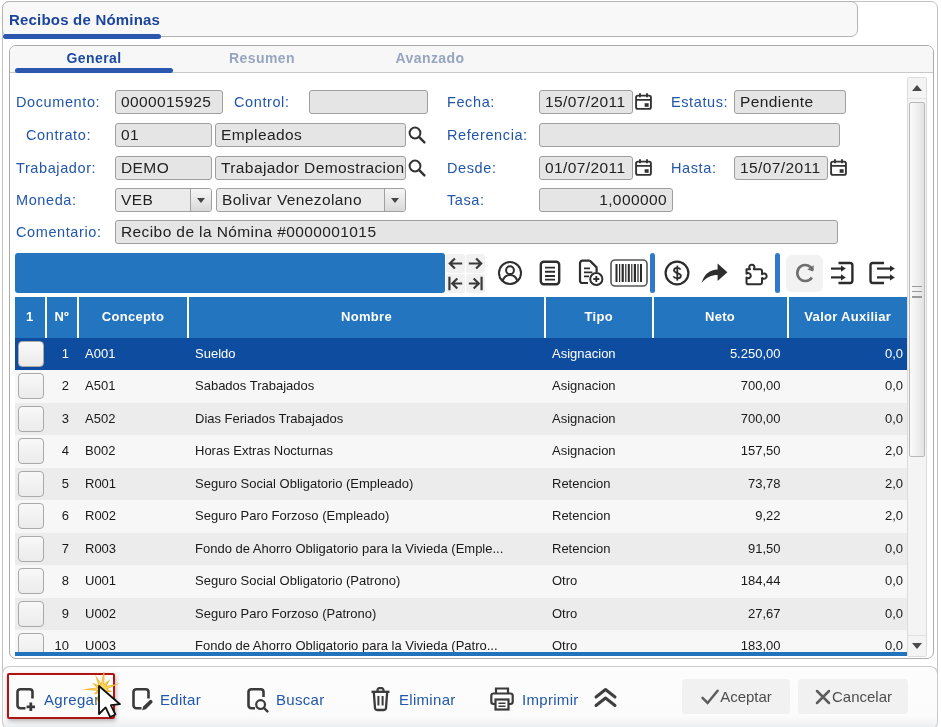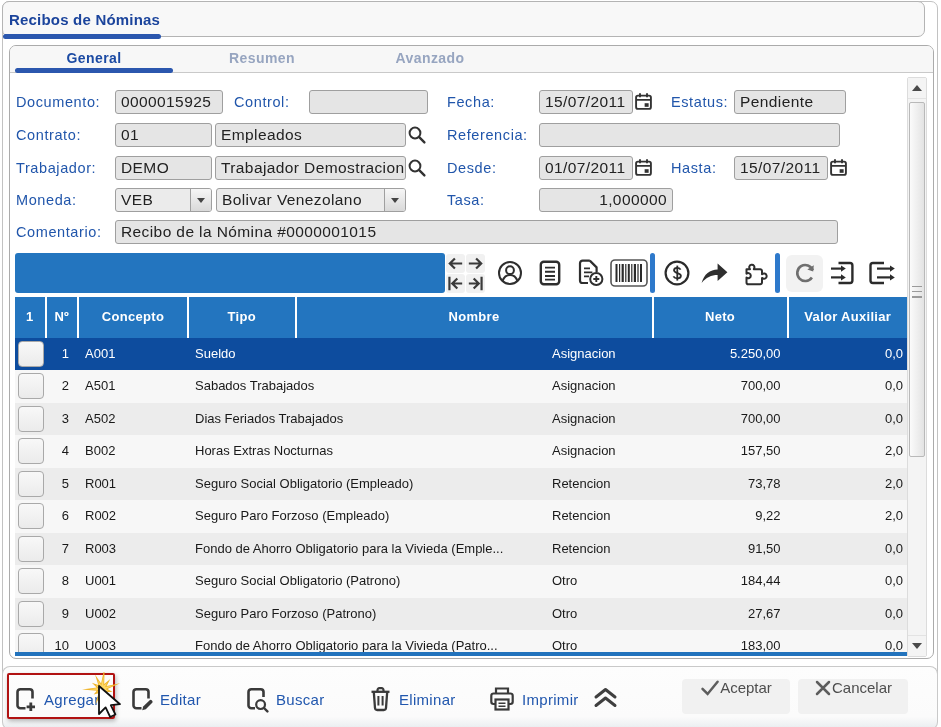--- a/index.html
+++ b/index.html
@@ -3,21 +3,21 @@
 <meta charset="utf-8">
 <style>
   * { margin:0; padding:0; box-sizing:border-box; }
   html,body { background:#fff; }
   body { font-family:"Liberation Sans", sans-serif; }
   .stage { position:relative; width:941px; height:727px; background:#fff; overflow:hidden; }
 
   
   .dialog-frame { position:absolute; left:2px; top:1px; width:936px; height:722px;
     border:1px solid #c2c2c2; border-radius:7px; }
-  .titlebar { position:absolute; left:2px; top:1px; width:923px; height:36px;
+  .titlebar { position:absolute; left:2px; top:1px; width:856px; height:36px;
     background:#f8f8f8; border:1px solid #b4b4b4; border-radius:7px; }
   .titlebar .title { position:absolute; left:6px; top:9px; font-size:15px; font-weight:bold; color:#1b449c; letter-spacing:0.2px; }
   .title-underline { position:absolute; left:3px; top:34px; width:158px; height:4.5px;
     background:#2b57ae; border-radius:3px; z-index:3; }
 
   
   .panel { position:absolute; left:9px; top:45px; width:925px; height:614px;
     background:#fff; border:1px solid #ababab; border-radius:7px; overflow:hidden; }
 
   .tabstrip { position:absolute; left:0; top:0; width:100%; height:27px;
@@ -93,21 +93,21 @@
   
   .footer { position:absolute; left:2px; top:666px; width:936px; height:64px;
     background:linear-gradient(180deg,#fdfdfd 0%,#fbfbfb 80%,#eef1f3 94%,#e7eaed 100%);
     border:1px solid #c9c9c9; border-bottom-color:#a9a9a9; border-radius:8px; }
   .f-act { position:absolute; top:17px; height:30px; display:flex; align-items:center; gap:7px; }
   .f-act .lbl { font-size:15px; letter-spacing:0.3px; color:#2157ae; white-space:nowrap; }
   .red-box { position:absolute; left:4px; top:6px; width:108px; height:46px;
     border:2.5px solid #b11212; border-radius:2px; box-shadow:1px 2px 4px rgba(0,0,0,0.28); z-index:4; }
   .cursor-click { position:absolute; left:78px; top:5px; z-index:6; line-height:0; }
   .f-btn { position:absolute; top:12px; height:35px; background:#f1f1f1; border:none; border-radius:4px;
-    display:flex; justify-content:center; font-family:inherit; }
+    display:flex; align-items:center; justify-content:center; font-family:inherit; }
   .f-btn .lbl { font-size:15px; color:#4e4e4e; }
   .chevs { position:absolute; left:589px; top:19px; line-height:0; }
 </style>
 </head>
 <body>
 
 <div class="stage">
 
   <div class="dialog-frame"></div>
 
@@ -142,21 +142,21 @@
           <rect x="2.2" y="3.8" width="15.6" height="14" rx="2" fill="none" stroke="#333" stroke-width="2"></rect>
           <line x1="2.2" y1="8.2" x2="17.8" y2="8.2" stroke="#333" stroke-width="1.8"></line>
           <line x1="6.3" y1="1.2" x2="6.3" y2="5.6" stroke="#333" stroke-width="2"></line>
           <line x1="13.7" y1="1.2" x2="13.7" y2="5.6" stroke="#333" stroke-width="2"></line>
           <rect x="11.2" y="11.8" width="4.2" height="3.8" fill="#333"></rect>
         </svg>
     </span>
     <div class="flabel" style="left:661px; top:44px">Estatus:</div>
     <div class="finput" style="left:724px; top:44px; width:112px">Pendiente</div>
 
-    <div class="flabel" style="left:6px; top:77px">Contrato:</div>
+    <div class="flabel" style="left:16px; top:77px">Contrato:</div>
     <div class="finput" style="left:105px; top:77px; width:97px">01</div>
     <div class="finput" style="left:205px; top:77px; width:191px">Empleados</div>
     <span class="icon-abs" style="left:397px; top:79px">
       <svg width="20" height="20" viewBox="0 0 20 20">
           <circle cx="8" cy="8" r="5.4" fill="none" stroke="#333" stroke-width="2"></circle>
           <line x1="12.2" y1="12.2" x2="17.4" y2="17.4" stroke="#333" stroke-width="2.4" stroke-linecap="round"></line>
         </svg>
     </span>
     <div class="flabel" style="left:437px; top:77px">Referencia:</div>
     <div class="finput" style="left:529px; top:77px; width:301px"></div>
@@ -311,22 +311,22 @@
           <path d="M9 16.4 h13" stroke="#2b2b2b" stroke-width="2.2"></path>
           <path d="M22 13.2 L26.8 16.4 L22 19.6 Z" fill="#2b2b2b"></path>
         </svg>
     </span>
 
     <div class="grid">
       <div class="grid-head">
         <div class="hc hc1">1</div>
         <div class="hc hc2">Nº</div>
         <div class="hc hc3">Concepto</div>
+        <div class="hc hc4">Nombre</div>
         <div class="hc hc5">Tipo</div>
-        <div class="hc hc4">Nombre</div>
         <div class="hc hc6">Neto</div>
         <div class="hc hc7">Valor Auxiliar</div>
       </div>
       <div class="grid-body">
 
           <div class="row r-odd selected">
             <div class="bc bc1">
               <span class="rowcheck"></span>
             </div>
             <div class="bc bc2">1</div>

